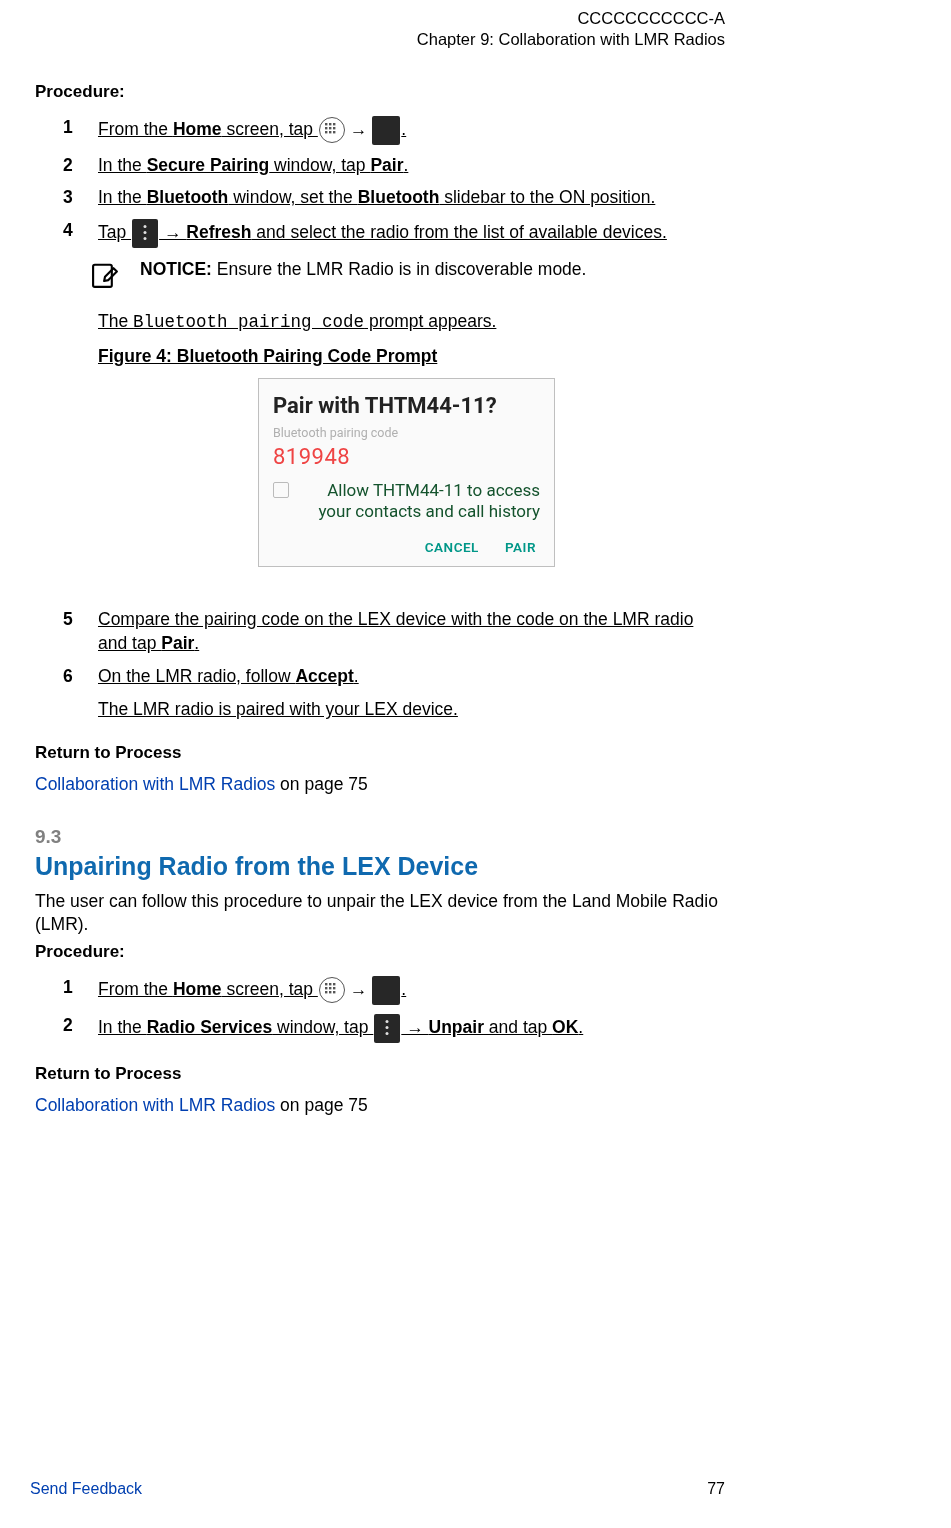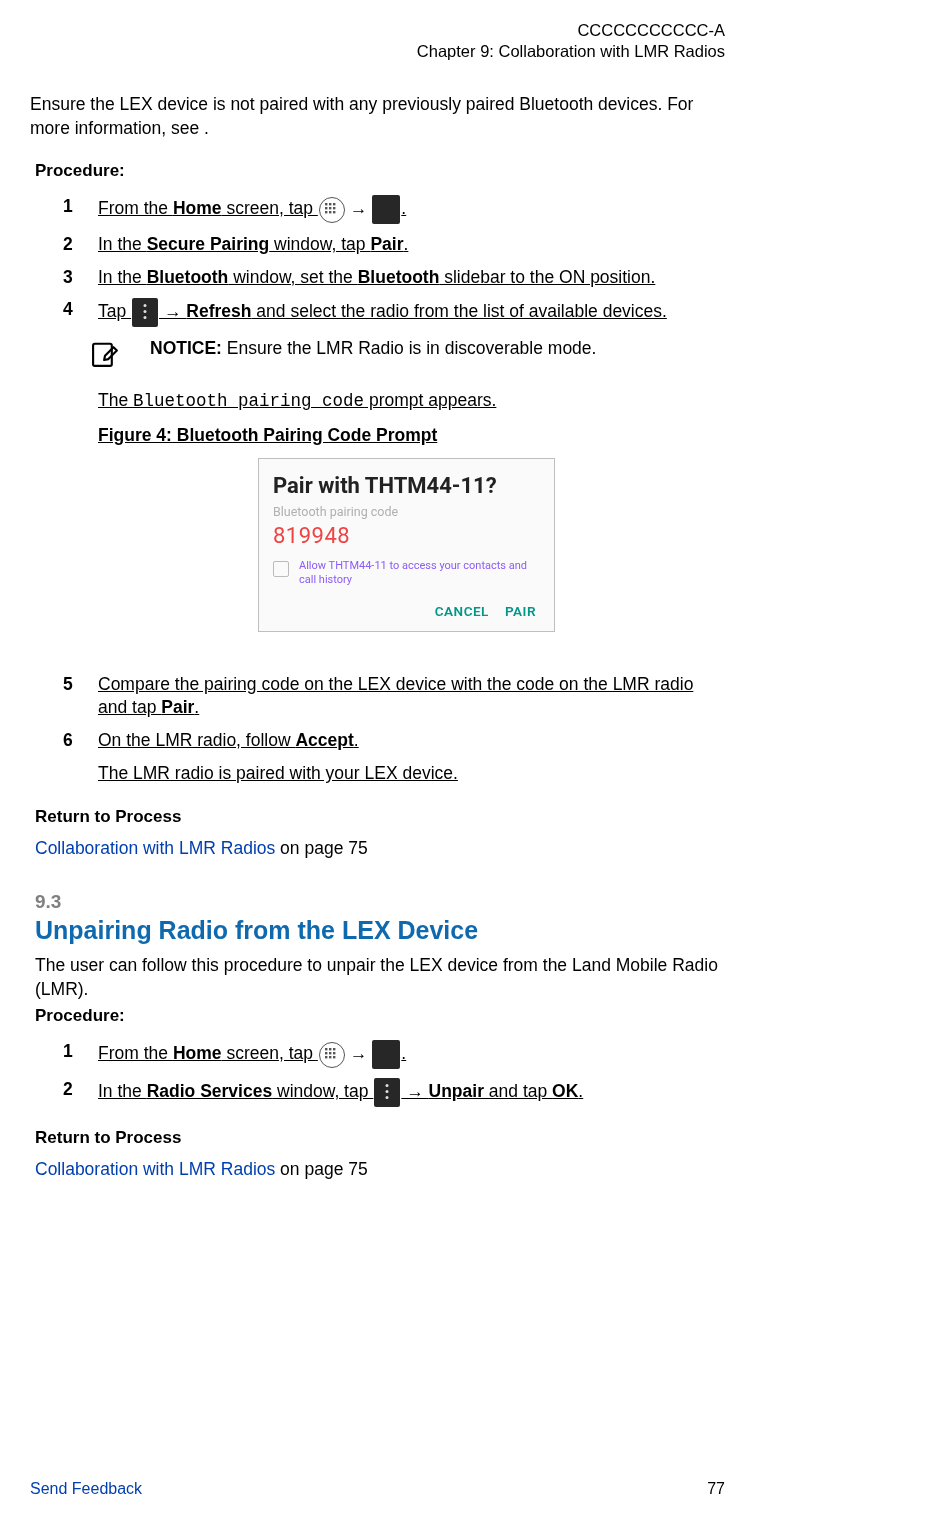--- a/index.html
+++ b/index.html
@@ -8,21 +8,21 @@
     padding: 0;
     background: #fff;
     font-family: Arial, Helvetica, sans-serif;
     color: #000;
   }
   .page {
     width: 765px;
     height: 1528px;
     position: relative;
     box-sizing: border-box;
-    padding: 20px 40px 0 30px;
+    padding: 8px 40px 0 30px;
     font-size: 17.5px;
     line-height: 1.35;
   }
   .header-right {
     text-align: right;
     font-size: 16.5px;
     line-height: 1.3;
     margin-bottom: 30px;
   }
   .intro { margin: 0 0 20px 0; }
@@ -99,21 +99,21 @@
     background: #e0e0e0;
     box-shadow: 0 6px 0 #e0e0e0, 0 12px 0 #e0e0e0;
   }
   .arrow {
     display: inline-block;
     margin: 0 4px;
   }
   .notice-row {
     display: flex;
     align-items: flex-start;
-    gap: 28px;
+    gap: 18px;
     margin: 10px 0 18px 0;
   }
   .notice-icon {
     width: 34px; flex: none;
   }
   .notice-text { flex:1; padding-top:0; }
   code, .mono {
     font-family: "Courier New", Courier, monospace;
     font-size: 17.5px;
   }
@@ -157,28 +157,29 @@
     padding: 0 14px 10px 14px;
   }
   .dialog-checkbox {
     width: 14px; height: 14px;
     border: 1.5px solid #bbb;
     border-radius: 2px;
     margin-top: 2px;
     flex: none;
   }
   .dialog-check-label {
-    font-size: 11px;
-    color: #8b5cf6;
+    font-size: 17px;
+    color: #14532d;
     line-height: 1.25;
+    text-align: right;
   }
   .dialog-actions {
     display: flex;
     justify-content: flex-end;
-    gap: 16px;
+    gap: 26px;
     padding: 6px 18px 10px 14px;
     font-size: 13.5px;
     font-weight: 600;
     letter-spacing: .5px;
   }
   .dialog-btn {
     color: #009788;
     cursor: pointer;
   }
   .link {
@@ -213,21 +214,20 @@
 </head>
 <body>
 
 <div class="page">
 
   <div class="header-right">
     <div>CCCCCCCCCCC-A</div>
     <div>Chapter 9:  Collaboration with LMR Radios</div>
   </div>
 
-  <p class="intro">Ensure the LEX device is not paired with any previously paired Bluetooth devices. For more information, see .</p>
 
   <div class="ol-indent">
     <p class="sec-label">Procedure:</p>
 
     <div class="step">
       <div class="step-num">1</div>
       <div class="step-body">
         <p>
           <span>From the </span><b>Home</b><span> screen, tap </span><span class="icon icon-apps-circle"></span><span class="arrow">→</span><span class="icon icon-dark-square"></span><span>.</span>
         </p>

